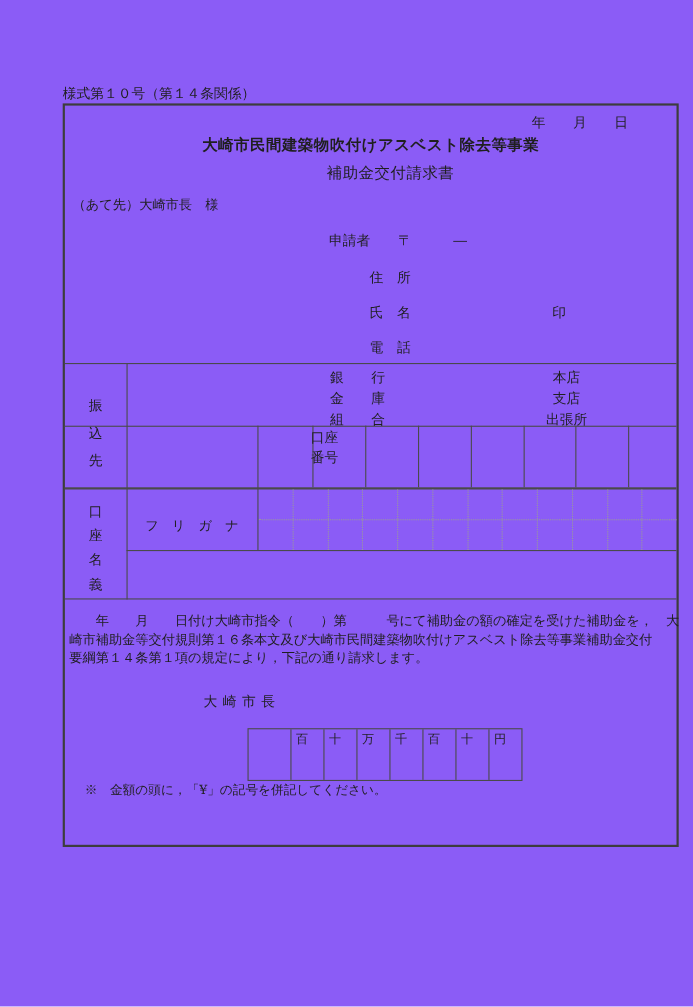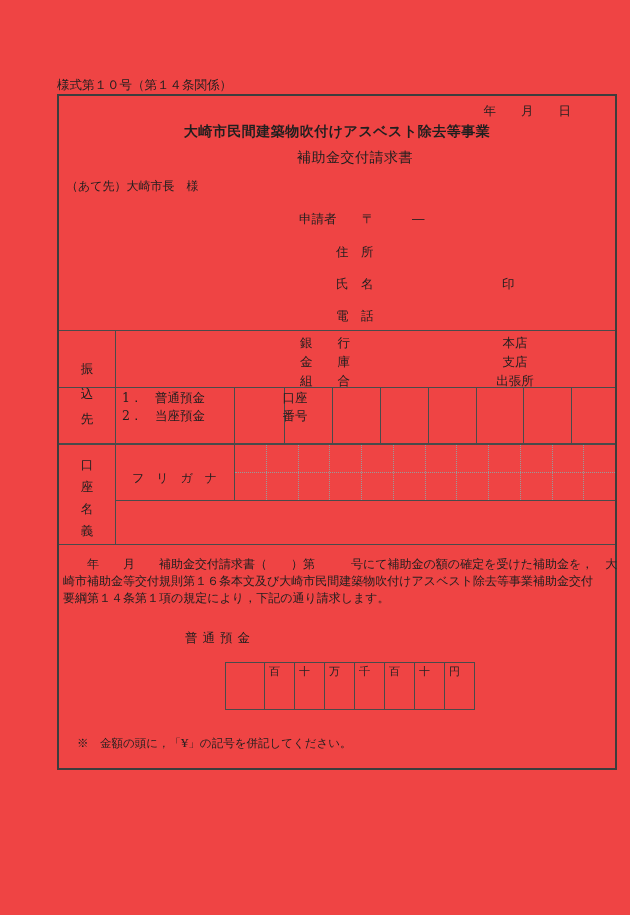--- a/index.html
+++ b/index.html
@@ -1,17 +1,17 @@
 <!DOCTYPE html>
 <html><head>
 <meta charset="utf-8">
 <style>
   html,body { margin:0; padding:0; background:#ffffff; }
   .page {
-    position:relative; width:630px; height:915px; background:#ef4444;
+    position:relative; width:630px; height:915px; background:#8b5cf6;
     font-family:"DejaVu Serif","Liberation Serif",serif;
     color:#1f1f1f; overflow:hidden;
   }
   .t { position:absolute; font-size:12.5px; white-space:pre;text-align:center; }
   .form-number { position:absolute; left:57px; top:77px; font-size:12.5px; }
   .box {
     position:absolute; left:57px; top:94px; width:560px; height:676px;
     border:2px solid #3d3d3d; box-sizing:border-box;
   }
   .date-line { position:absolute; top:7px; right:44px; font-size:12.5px; white-space:pre; }
@@ -64,21 +64,21 @@
   .request-body { position:absolute; left:4px; top:460px; width:552px;
                   font-size:12px; line-height:17px; white-space:pre; }
   .amount-label { position:absolute; left:126px; top:534px; font-size:12.5px; letter-spacing:5px; white-space:pre; }
   .amount-table { position:absolute; left:166px; top:566px; height:46px; display:flex;
                   border:1px solid #4a4a4a; }
   .acell0 { width:38px; }
   .acell  { width:30px; border-left:1px solid #4a4a4a; font-size:11px; padding:1px 0 0 4px;
             box-sizing:border-box; }
   .note { position:absolute; left:18px; font-size:11.5px; white-space:pre; }
   .note1 { top:628px; }
-  .note2 { top:640px; }
+  .note2 { top:615px; }
 </style>
 </head>
 <body>
 
 <div class="page">
   <div class="form-number">様式第１０号（第１４条関係）</div>
 
   <div class="box">
     <div class="date-line">年　　月　　日</div>
     <div class="title1">大崎市民間建築物吹付けアスベスト除去等事業</div>
@@ -110,22 +110,20 @@
 
       <div class="bt transfer-header">振
 込
 先</div>
       <div class="bt institution-block">銀　　行
 金　　庫
 組　　合</div>
       <div class="bt branch-block">本店
 支店
 出張所</div>
-      <div class="bt account-types">1．　普通預金
-2．　当座預金</div>
       <div class="bt account-no-label">口座
 番号</div>
       <div class="bt account-name-header">口
 座
 名
 義</div>
       <div class="bt furigana-label">フ　リ　ガ　ナ</div>
 
       <div class="furigana-grid">
         <div class="fcell"></div>
@@ -137,24 +135,24 @@
         <div class="fcell"></div>
         <div class="fcell"></div>
         <div class="fcell"></div>
         <div class="fcell"></div>
         <div class="fcell"></div>
         <div class="fcell"></div>
       </div>
       <div class="furigana-midline"></div>
     </div>
 
-    <div class="request-body">　　年　　月　　補助金交付請求書（　　）第　　　号にて補助金の額の確定を受けた補助金を，　大
+    <div class="request-body">　　年　　月　　日付け大崎市指令（　　）第　　　号にて補助金の額の確定を受けた補助金を，　大
 崎市補助金等交付規則第１６条本文及び大崎市民間建築物吹付けアスベスト除去等事業補助金交付
 要綱第１４条第１項の規定により，下記の通り請求します。</div>
-    <div class="amount-label">普通預金</div>
+    <div class="amount-label">大崎市長</div>
 
     <div class="amount-table">
       <div class="acell0"></div>
       <div class="acell">百</div>
       <div class="acell">十</div>
       <div class="acell">万</div>
       <div class="acell">千</div>
       <div class="acell">百</div>
       <div class="acell">十</div>
       <div class="acell">円</div>

